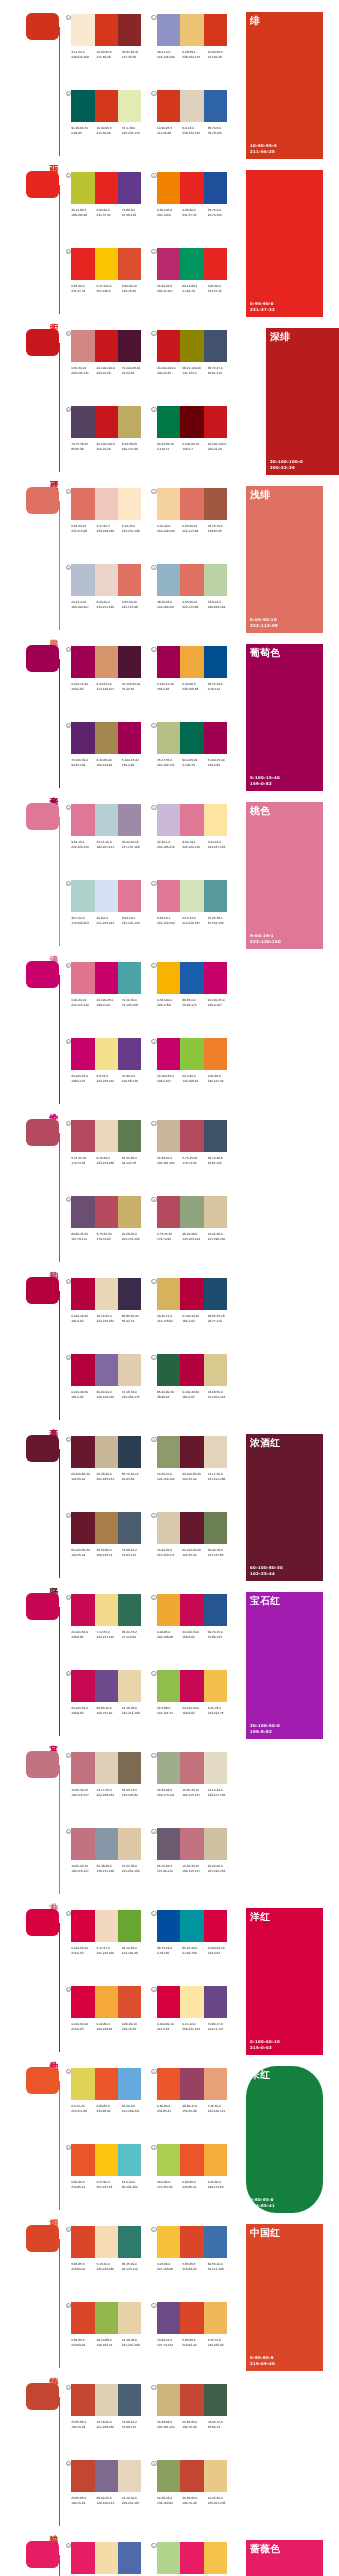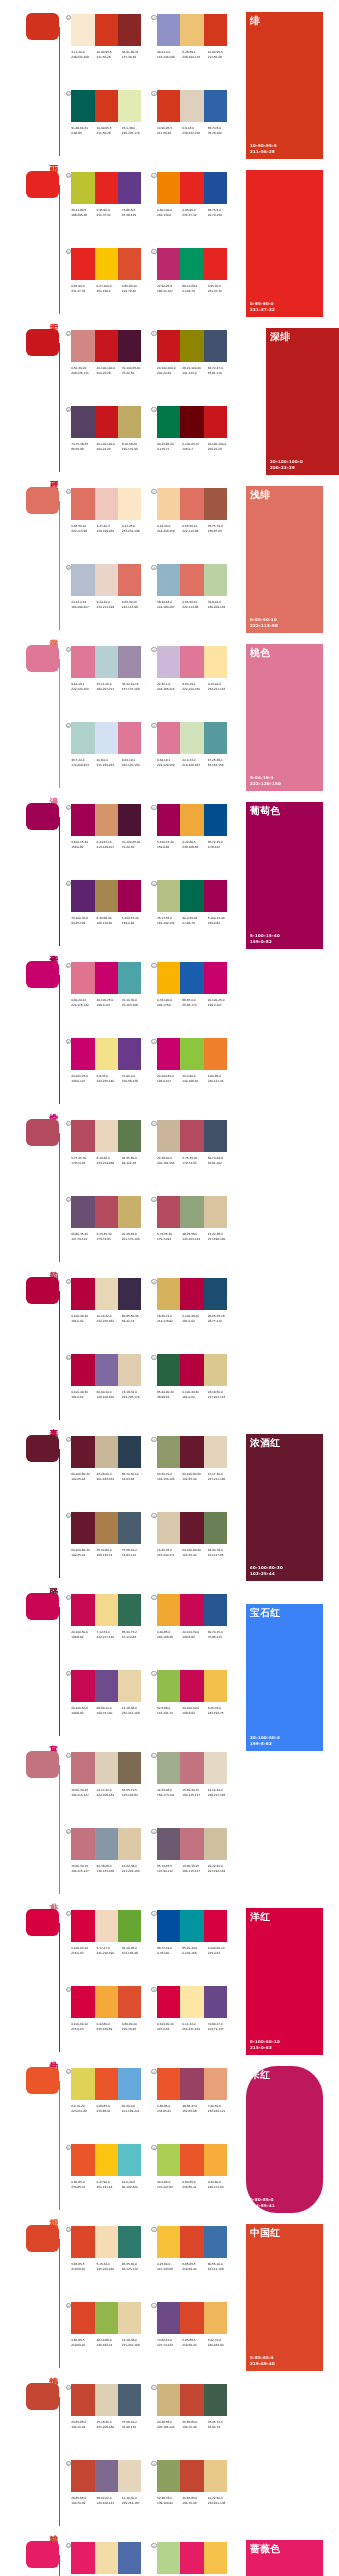--- a/index.html
+++ b/index.html
@@ -557,20 +557,124 @@
       <div class="hero" style="background: rgb(222, 113, 98);">
         <div class="heroname">浅绯</div>
         <div class="herocodes">
           <div>0-65-50-10</div>
           <div>222-113-98</div>
         </div>
       </div>
     </div>
     <div class="row">
       <div class="keycol">
+        <div class="keyswatch" style="background: rgb(159, 0, 82);"></div>
+        <div class="keyline" style="background: rgb(159, 0, 82);"></div>
+        <div class="keyword" style="color: rgb(159, 0, 82);">豪华</div>
+      </div>
+      <div class="palettes">
+        <div class="pal p1">
+          <div class="palnum">①</div>
+          <div class="chips">
+            <div class="chip" title="#9f0052" style="background: rgb(159, 0, 82);"></div>
+            <div class="chip" title="#d5956b" style="background: rgb(213, 149, 107);"></div>
+            <div class="chip" title="#4c1432" style="background: rgb(76, 20, 50);"></div>
+          </div>
+          <div class="codes">
+            <div class="codecell">
+              <div>5-100-15-40</div>
+              <div>159-0-82</div>
+            </div>
+            <div class="codecell">
+              <div>6-44-53-14</div>
+              <div>213-149-107</div>
+            </div>
+            <div class="codecell">
+              <div>70-100-65-40</div>
+              <div>76-20-50</div>
+            </div>
+          </div>
+        </div>
+        <div class="pal p2">
+          <div class="palnum">②</div>
+          <div class="chips">
+            <div class="chip" title="#9f0052" style="background: rgb(159, 0, 82);"></div>
+            <div class="chip" title="#efa83a" style="background: rgb(239, 168, 58);"></div>
+            <div class="chip" title="#004e8e" style="background: rgb(0, 78, 142);"></div>
+          </div>
+          <div class="codes">
+            <div class="codecell">
+              <div>5-100-15-40</div>
+              <div>159-0-82</div>
+            </div>
+            <div class="codecell">
+              <div>0-40-80-5</div>
+              <div>239-168-58</div>
+            </div>
+            <div class="codecell">
+              <div>96-72-19-0</div>
+              <div>0-78-142</div>
+            </div>
+          </div>
+        </div>
+        <div class="pal p4">
+          <div class="palnum">④</div>
+          <div class="chips">
+            <div class="chip" title="#5e236d" style="background: rgb(94, 35, 109);"></div>
+            <div class="chip" title="#a6864f" style="background: rgb(166, 134, 79);"></div>
+            <div class="chip" title="#9f0052" style="background: rgb(159, 0, 82);"></div>
+          </div>
+          <div class="codes">
+            <div class="codecell">
+              <div>76-100-30-0</div>
+              <div>94-35-109</div>
+            </div>
+            <div class="codecell">
+              <div>8-30-58-40</div>
+              <div>166-134-81</div>
+            </div>
+            <div class="codecell">
+              <div>5-100-15-40</div>
+              <div>159-0-82</div>
+            </div>
+          </div>
+        </div>
+        <div class="pal p3">
+          <div class="palnum">③</div>
+          <div class="chips">
+            <div class="chip" title="#b5c084" style="background: rgb(181, 192, 132);"></div>
+            <div class="chip" title="#006a4f" style="background: rgb(0, 106, 79);"></div>
+            <div class="chip" title="#9f0052" style="background: rgb(159, 0, 82);"></div>
+          </div>
+          <div class="codes">
+            <div class="codecell">
+              <div>35-17-55-0</div>
+              <div>181-192-132</div>
+            </div>
+            <div class="codecell">
+              <div>90-0-65-49</div>
+              <div>0-106-79</div>
+            </div>
+            <div class="codecell">
+              <div>5-100-15-40</div>
+              <div>159-0-82</div>
+            </div>
+          </div>
+        </div>
+      </div>
+      <div class="hero" style="background: rgb(159, 0, 82);">
+        <div class="heroname">葡萄色</div>
+        <div class="herocodes">
+          <div>5-100-15-40</div>
+          <div>159-0-82</div>
+        </div>
+      </div>
+    </div>
+    <div class="row">
+      <div class="keycol">
         <div class="keyswatch" style="background: rgb(222, 120, 150);"></div>
         <div class="keyline" style="background: rgb(222, 120, 150);"></div>
         <div class="keyword" style="color: rgb(222, 120, 150);">浪漫</div>
       </div>
       <div class="palettes">
         <div class="pal p1">
           <div class="palnum">①</div>
           <div class="chips">
             <div class="chip" title="#de7896" style="background: rgb(222, 120, 150);"></div>
             <div class="chip" title="#b6cfd3" style="background: rgb(182, 207, 211);"></div>
@@ -656,124 +760,20 @@
               <div>87-154-156</div>
             </div>
           </div>
         </div>
       </div>
       <div class="hero" style="background: rgb(222, 120, 150);">
         <div class="heroname">桃色</div>
         <div class="herocodes">
           <div>9-64-19-1</div>
           <div>222-120-150</div>
-        </div>
-      </div>
-    </div>
-    <div class="row">
-      <div class="keycol">
-        <div class="keyswatch" style="background: rgb(159, 0, 82);"></div>
-        <div class="keyline" style="background: rgb(159, 0, 82);"></div>
-        <div class="keyword" style="color: rgb(159, 0, 82);">豪华</div>
-      </div>
-      <div class="palettes">
-        <div class="pal p1">
-          <div class="palnum">①</div>
-          <div class="chips">
-            <div class="chip" title="#9f0052" style="background: rgb(159, 0, 82);"></div>
-            <div class="chip" title="#d5956b" style="background: rgb(213, 149, 107);"></div>
-            <div class="chip" title="#4c1432" style="background: rgb(76, 20, 50);"></div>
-          </div>
-          <div class="codes">
-            <div class="codecell">
-              <div>5-100-15-40</div>
-              <div>159-0-82</div>
-            </div>
-            <div class="codecell">
-              <div>6-44-53-14</div>
-              <div>213-149-107</div>
-            </div>
-            <div class="codecell">
-              <div>70-100-65-40</div>
-              <div>76-20-50</div>
-            </div>
-          </div>
-        </div>
-        <div class="pal p2">
-          <div class="palnum">②</div>
-          <div class="chips">
-            <div class="chip" title="#9f0052" style="background: rgb(159, 0, 82);"></div>
-            <div class="chip" title="#efa83a" style="background: rgb(239, 168, 58);"></div>
-            <div class="chip" title="#004e8e" style="background: rgb(0, 78, 142);"></div>
-          </div>
-          <div class="codes">
-            <div class="codecell">
-              <div>5-100-15-40</div>
-              <div>159-0-82</div>
-            </div>
-            <div class="codecell">
-              <div>0-40-80-5</div>
-              <div>239-168-58</div>
-            </div>
-            <div class="codecell">
-              <div>96-72-19-0</div>
-              <div>0-78-142</div>
-            </div>
-          </div>
-        </div>
-        <div class="pal p4">
-          <div class="palnum">④</div>
-          <div class="chips">
-            <div class="chip" title="#5e236d" style="background: rgb(94, 35, 109);"></div>
-            <div class="chip" title="#a6864f" style="background: rgb(166, 134, 79);"></div>
-            <div class="chip" title="#9f0052" style="background: rgb(159, 0, 82);"></div>
-          </div>
-          <div class="codes">
-            <div class="codecell">
-              <div>76-100-30-0</div>
-              <div>94-35-109</div>
-            </div>
-            <div class="codecell">
-              <div>8-30-58-40</div>
-              <div>166-134-81</div>
-            </div>
-            <div class="codecell">
-              <div>5-100-15-40</div>
-              <div>159-0-82</div>
-            </div>
-          </div>
-        </div>
-        <div class="pal p3">
-          <div class="palnum">③</div>
-          <div class="chips">
-            <div class="chip" title="#b5c084" style="background: rgb(181, 192, 132);"></div>
-            <div class="chip" title="#006a4f" style="background: rgb(0, 106, 79);"></div>
-            <div class="chip" title="#9f0052" style="background: rgb(159, 0, 82);"></div>
-          </div>
-          <div class="codes">
-            <div class="codecell">
-              <div>35-17-55-0</div>
-              <div>181-192-132</div>
-            </div>
-            <div class="codecell">
-              <div>90-0-65-49</div>
-              <div>0-106-79</div>
-            </div>
-            <div class="codecell">
-              <div>5-100-15-40</div>
-              <div>159-0-82</div>
-            </div>
-          </div>
-        </div>
-      </div>
-      <div class="hero" style="background: rgb(159, 0, 82);">
-        <div class="heroname">葡萄色</div>
-        <div class="herocodes">
-          <div>5-100-15-40</div>
-          <div>159-0-82</div>
         </div>
       </div>
     </div>
     <div class="row">
       <div class="keycol">
         <div class="keyswatch" style="background: rgb(199, 0, 107);"></div>
         <div class="keyline" style="background: rgb(199, 0, 107);"></div>
         <div class="keyword" style="color: rgb(199, 0, 107);">个性</div>
       </div>
       <div class="palettes">
@@ -1254,21 +1254,21 @@
               <div>20-100-50-0</div>
               <div>199-8-82</div>
             </div>
             <div class="codecell">
               <div>6-26-78-0</div>
               <div>243-193-75</div>
             </div>
           </div>
         </div>
       </div>
-      <div class="hero" style="background: #3b82f6; margin-top: 12px;">
+      <div class="hero" style="background: #a21caf;">
         <div class="heroname">宝石红</div>
         <div class="herocodes">
           <div>20-100-50-0</div>
           <div>199-8-82</div>
         </div>
       </div>
     </div>
     <div class="row">
       <div class="keycol">
         <div class="keyswatch" style="background: rgb(194, 115, 127);"></div>
@@ -1559,21 +1559,21 @@
               <div>0-80-85-0</div>
               <div>234-85-41</div>
             </div>
             <div class="codecell">
               <div>0-40-80-0</div>
               <div>246-173-60</div>
             </div>
           </div>
         </div>
       </div>
-      <div class="hero" style="background: #be185d; border-radius: 31px;">
+      <div class="hero" style="background: #15803d; border-radius: 31px;">
         <div class="heroname">朱红</div>
         <div class="herocodes">
           <div>0-80-85-0</div>
           <div>234-85-41</div>
         </div>
       </div>
     </div>
     <div class="row">
       <div class="keycol">
         <div class="keyswatch" style="background: rgb(219, 69, 40);"></div>

